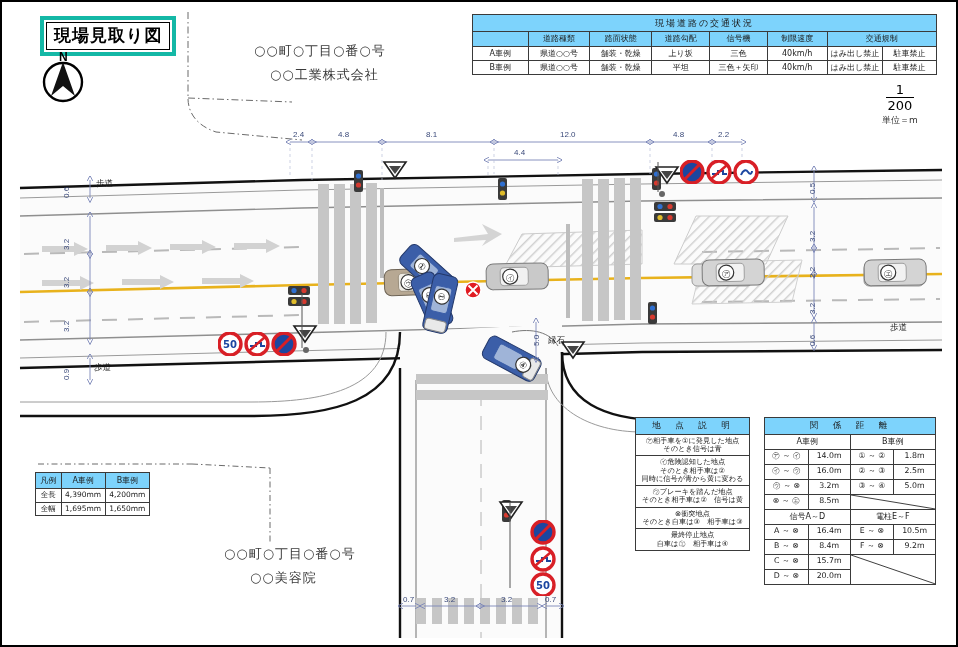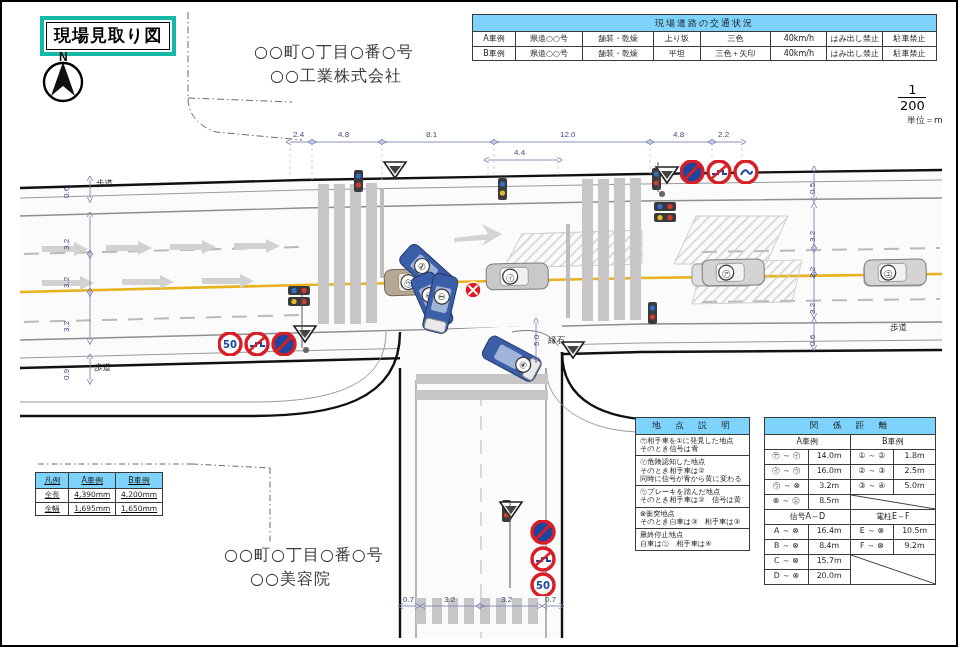--- a/index.html
+++ b/index.html
@@ -33,62 +33,62 @@
 
   
   #compass { left:33px; top:50px; width:56px; height:52px; }
   #compass .n {
     position:absolute; left:24px; top:-2px; font-size:12px; font-weight:bold;
     font-family:"Liberation Sans", sans-serif;
   }
 
   
   .addr {
-    font-size:16px; color:#3a3a3a; letter-spacing:1px;
+    font-size:13px; color:#3a3a3a; letter-spacing:1px;
     font-family:"DejaVu Sans", sans-serif; white-space:nowrap;
   }
 
   
   #scale { left:880px; top:82px; text-align:center; font-family:"DejaVu Sans", sans-serif; }
   #scale .num { font-size:13px; line-height:12px; }
   #scale .bar { border-top:1px solid #000; width:28px; margin:1px auto 0 auto; }
   #scale .den { font-size:13px; line-height:15px; }
-  #scale .unit { font-size:9px; color:#333; margin-top:1px;margin-left:25px; }
+  #scale .unit { font-size:9px; color:#333; margin-top:1px; }
 
   
   table.grid { border-collapse:collapse; background:#fff; }
   table.grid th, table.grid td {
     border:1px solid #3a3a3a; font-size:8px; color:#1a1a1a;
     text-align:center; padding:2px 3px; font-family:"DejaVu Sans", sans-serif;
     white-space:nowrap; line-height:1.15;
   }
   table.grid th { background:#7dd3fc; font-weight:normal;text-align:center; }
 
   
   #cond-table { left:470px; top:12px; width:465px; }
   #cond-table th.hdr { font-size:9px; letter-spacing:2px; padding:3px; }
   #cond-table td, #cond-table th { height:14px; }
 
   
   #point-table { left:633px; top:415px; width:115px; }
   #point-table th { font-size:8.5px; letter-spacing:3px; padding:3px 2px; }
-  #point-table td.desc { text-align:left; padding:2px 4px; font-size:7.2px; }
+  #point-table td.desc { text-align:center; padding:2px 4px; font-size:7.2px; }
   #point-table tr.grp td { border-bottom:none; padding-bottom:0; }
   #point-table tr.cont td { border-top:none; padding-top:0; }
 
   
   #dist-table { left:762px; top:415px; width:172px; }
   #dist-table th { font-size:8.5px; letter-spacing:3px; padding:3px 2px; }
   #dist-table td { height:15px; font-size:7.8px; }
   #dist-table td.sub { background:#fff; font-size:8px; }
   #dist-table td.blank { position:relative; }
   #dist-table td.blank svg { position:absolute; left:0; top:0; width:100%; height:100%; }
 
   
-  #legend-table { left:33px; top:470px; width:128px;text-decoration:underline; }
+  #legend-table { left:33px; top:470px; width:115px; }
   #legend-table th { font-size:8px; padding:3px 2px; }
   #legend-table td { font-size:7.5px; height:13px; }
   #legend-table td.carcell { height:78px; padding:0; vertical-align:middle; }
   #legend-note {
     left:33px; top:588px; width:200px; font-size:7.4px; line-height:1.55;
     color:#111; font-family:"DejaVu Sans", sans-serif;
   }
 
   
   .maptext { font-size:8.5px; color:#222; font-family:"DejaVu Sans", sans-serif; white-space:nowrap;}
@@ -121,20 +121,29 @@
     <div class="num">1</div>
     <div class="bar"></div>
     <div class="den">200</div>
     <div class="unit">単位＝m</div>
   </div>
 
   <table class="grid abs" id="cond-table">
     <tbody>
         <tr>
       <th class="hdr" colspan="8">現場道路の交通状況</th>
+    </tr>
+    <tr>
+      <th style="width:56px"></th>
+      <th style="width:62px">道路種類</th>
+      <th style="width:62px">路面状態</th>
+      <th style="width:58px">道路勾配</th>
+      <th style="width:58px">信号機</th>
+      <th style="width:60px">制限速度</th>
+      <th colspan="2">交通規制</th>
     </tr>
     <tr>
       <td>A車例</td>
       <td>県道○○号</td>
       <td>舗装・乾燥</td>
       <td>上り坂</td>
       <td>三色</td>
       <td>40km/h</td>
       <td style="width:55px">はみ出し禁止</td>
       <td style="width:54px">駐車禁止</td>

